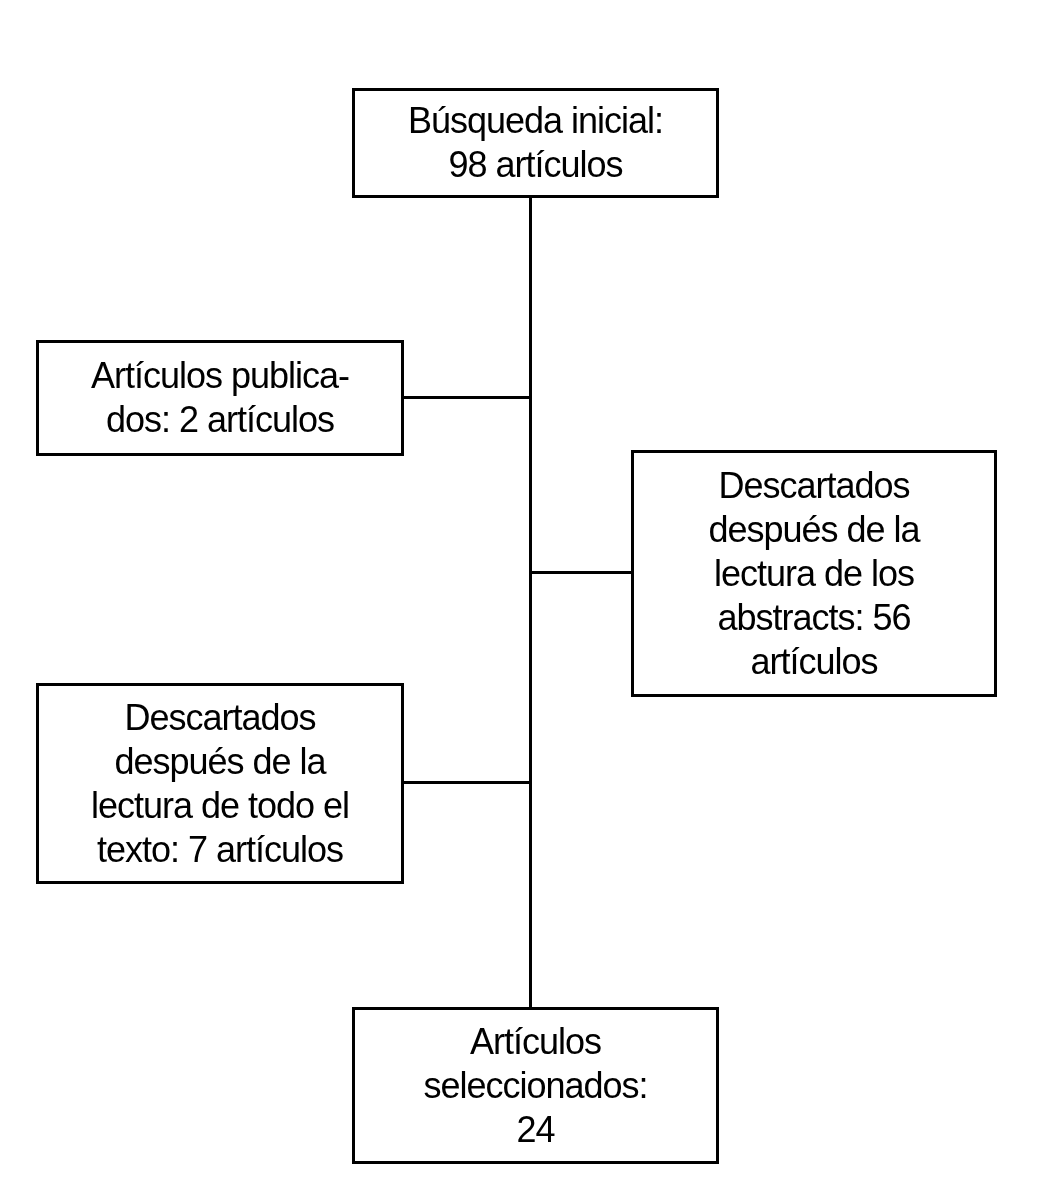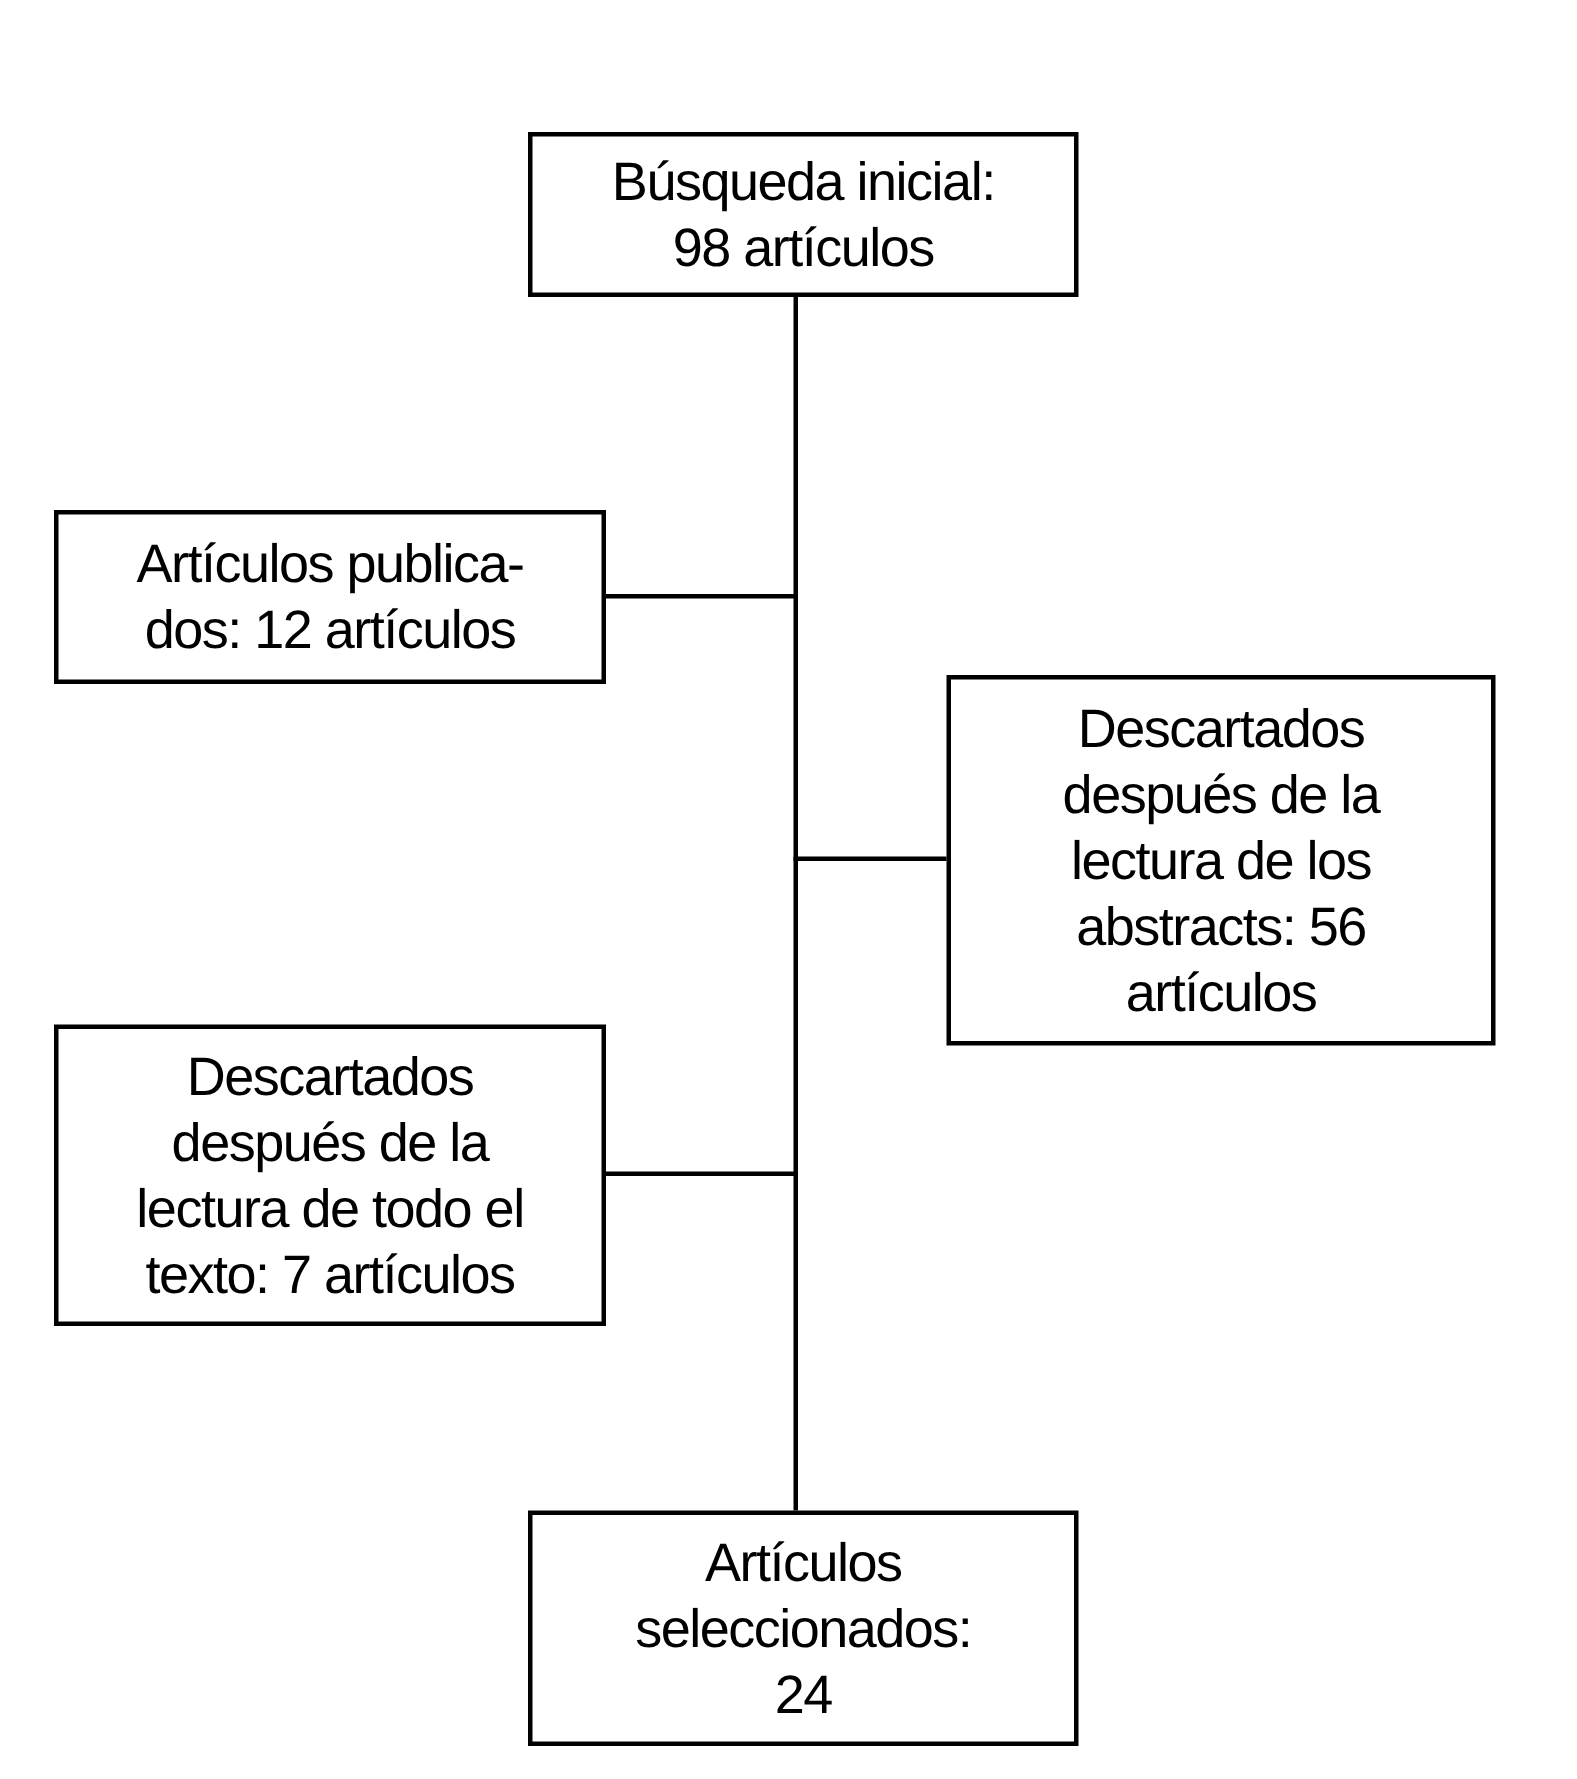--- a/index.html
+++ b/index.html
@@ -60,21 +60,21 @@
   <div class="connector" id="conn-abstracts"></div>
   <div class="connector" id="conn-fulltext"></div>
 
   <div class="node" id="node-initial">
     <span class="node-text">Búsqueda inicial:
 98 artículos</span>
   </div>
 
   <div class="node" id="node-published">
     <span class="node-text">Artículos publica-
-dos: 12 artículos</span>
+dos: 2 artículos</span>
   </div>
 
   <div class="node" id="node-abstracts">
     <span class="node-text">Descartados
 después de la
 lectura de los
 abstracts: 56
 artículos</span>
   </div>
 

